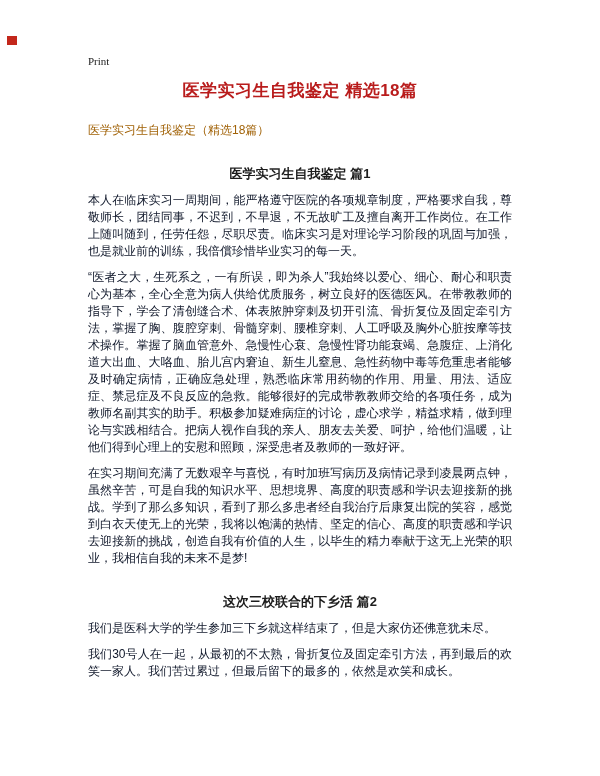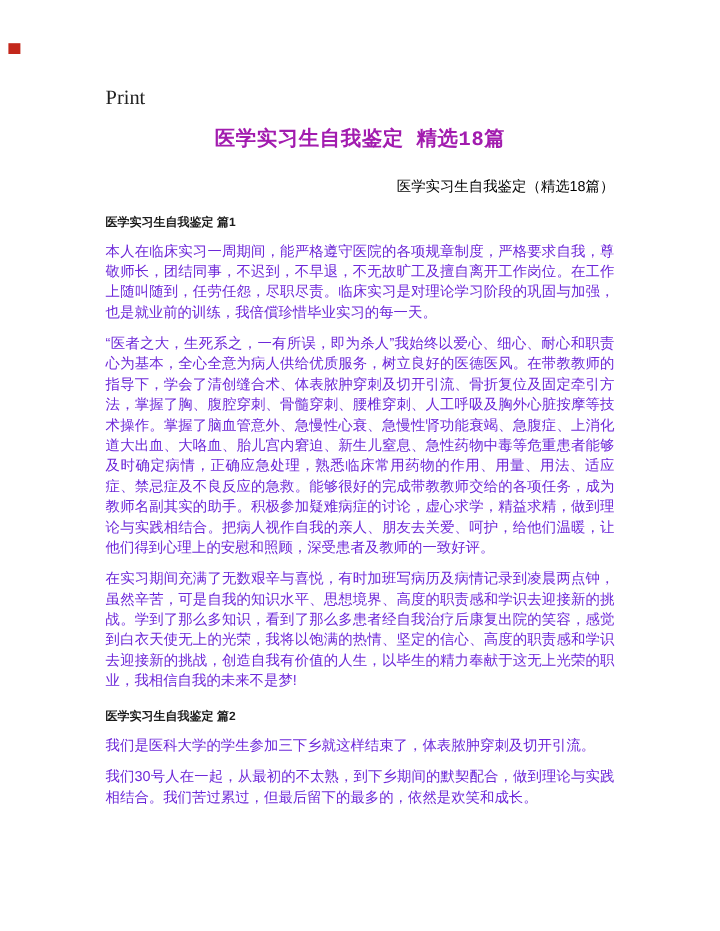--- a/index.html
+++ b/index.html
@@ -25,55 +25,54 @@
     background: #c3271b;
   }
   .content {
     position: absolute;
     left: 88px;
     top: 0;
     width: 424px;
   }
   .print-link {
     display: block;
-    margin-top: 72px;
+    margin-top: 55px;
     font-family: "Liberation Serif", serif;
-    font-size: 17px;
+    font-size: 11px;
     color: #222222;
     text-decoration: none;
     cursor: pointer;
   }
   .doc-title {
     margin: 12px 0 0 0;
     font-size: 17px;
     font-weight: bold;
-    color: #a21caf;
+    color: #b91c1c;
     text-align: center;
     letter-spacing: 0.5px;
-    font-family: Liberation Mono, monospace;
   }
   .doc-subtitle {
     margin: 20px 0 0 0;
     font-size: 12px;
     font-weight: normal;
-    color: #000000;
-    text-align: right;
+    color: #a16207;
   }
   .section-heading {
-    margin: 14px 0 0 0;
-    font-size: 10px;
+    margin: 26px 0 0 0;
+    font-size: 13px;
     font-weight: bold;
     color: #1c1c1c;
+    text-align: center;
   }
   .para {
     margin: 9px 0 0 0;
     font-size: 12px;
     line-height: 17px;
     text-align: justify;
-    color: #6d28d9;
+    color: #0f172a;
   }
   .para:last-child {
     margin-bottom: 0;
   }
 </style>
 </head>
 <body>
 
 <div class="page">
 
@@ -88,21 +87,21 @@
     <p class="doc-subtitle">医学实习生自我鉴定（精选18篇）</p>
 
     <h2 class="section-heading">医学实习生自我鉴定 篇1</h2>
 
     <p class="para">本人在临床实习一周期间，能严格遵守医院的各项规章制度，严格要求自我，尊敬师长，团结同事，不迟到，不早退，不无故旷工及擅自离开工作岗位。在工作上随叫随到，任劳任怨，尽职尽责。临床实习是对理论学习阶段的巩固与加强，也是就业前的训练，我倍償珍惜毕业实习的每一天。</p>
 
     <p class="para">“医者之大，生死系之，一有所误，即为杀人”我始终以爱心、细心、耐心和职责心为基本，全心全意为病人供给优质服务，树立良好的医德医风。在带教教师的指导下，学会了清创缝合术、体表脓肿穿刺及切开引流、骨折复位及固定牵引方法，掌握了胸、腹腔穿刺、骨髓穿刺、腰椎穿刺、人工呼吸及胸外心脏按摩等技术操作。掌握了脑血管意外、急慢性心衰、急慢性肾功能衰竭、急腹症、上消化道大出血、大咯血、胎儿宫内窘迫、新生儿窒息、急性药物中毒等危重患者能够及时确定病情，正确应急处理，熟悉临床常用药物的作用、用量、用法、适应症、禁忌症及不良反应的急救。能够很好的完成带教教师交给的各项任务，成为教师名副其实的助手。积极参加疑难病症的讨论，虚心求学，精益求精，做到理论与实践相结合。把病人视作自我的亲人、朋友去关爱、呵护，给他们温暖，让他们得到心理上的安慰和照顾，深受患者及教师的一致好评。</p>
 
     <p class="para">在实习期间充满了无数艰辛与喜悦，有时加班写病历及病情记录到凌晨两点钟，虽然辛苦，可是自我的知识水平、思想境界、高度的职责感和学识去迎接新的挑战。学到了那么多知识，看到了那么多患者经自我治疗后康复出院的笑容，感觉到白衣天使无上的光荣，我将以饱满的热情、坚定的信心、高度的职责感和学识去迎接新的挑战，创造自我有价值的人生，以毕生的精力奉献于这无上光荣的职业，我相信自我的未来不是梦!</p>
 
-    <h2 class="section-heading">医学实习生自我鉴定 篇2</h2>
+    <h2 class="section-heading">这次三校联合的下乡活 篇2</h2>
 
-    <p class="para">我们是医科大学的学生参加三下乡就这样结束了，体表脓肿穿刺及切开引流。</p>
+    <p class="para">我们是医科大学的学生参加三下乡就这样结束了，但是大家仿还佛意犹未尽。</p>
 
-    <p class="para">我们30号人在一起，从最初的不太熟，到下乡期间的默契配合，做到理论与实践相结合。我们苦过累过，但最后留下的最多的，依然是欢笑和成长。</p>
+    <p class="para">我们30号人在一起，从最初的不太熟，骨折复位及固定牵引方法，再到最后的欢笑一家人。我们苦过累过，但最后留下的最多的，依然是欢笑和成长。</p>
 
 
   </div>
 </div>
 
 </body></html>

